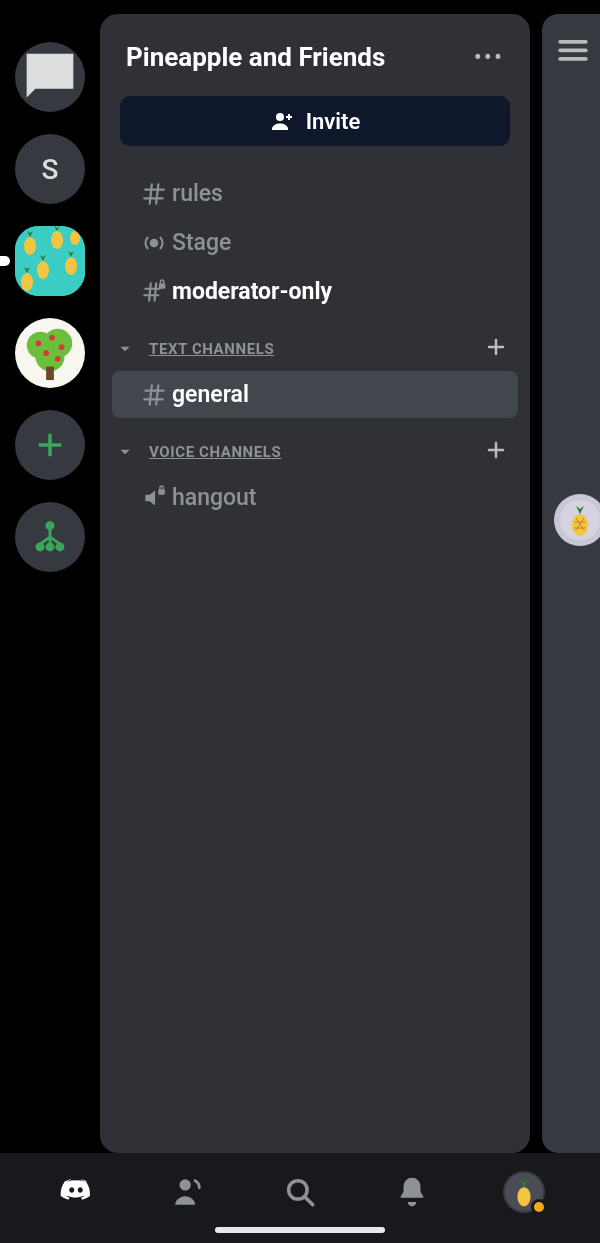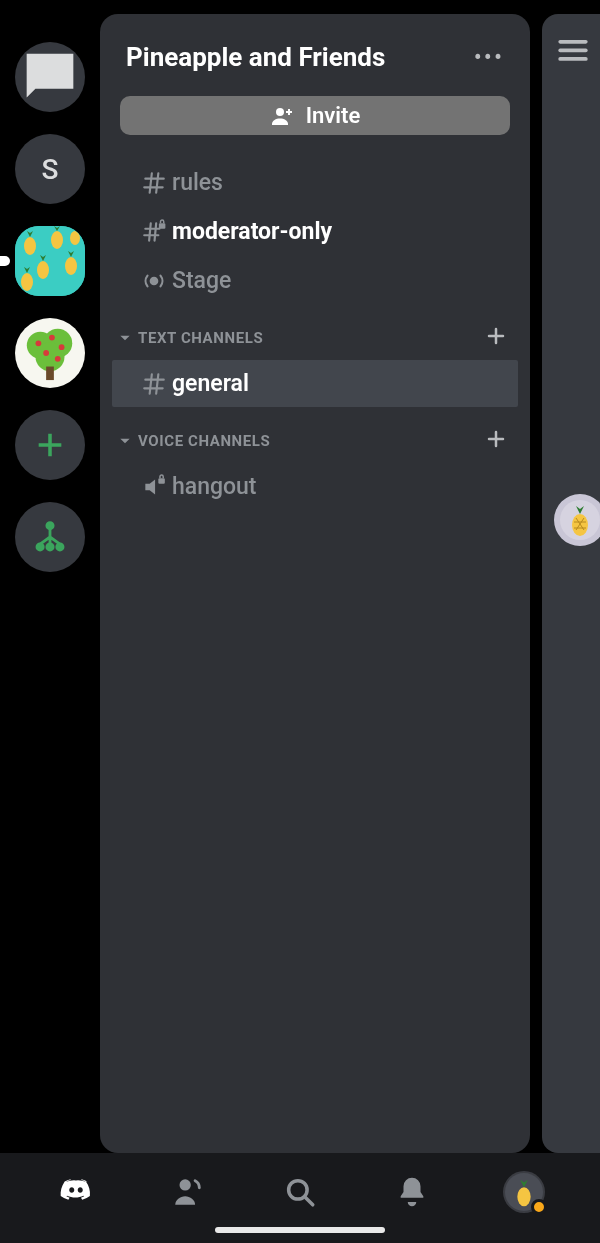--- a/index.html
+++ b/index.html
@@ -18,33 +18,33 @@
   .btn-s-label { font-size: 28px; color: #dcddde; font-weight: 500; }
   .plus-btn { color: #3ba55d; }
   .plus-btn svg, .discover-btn svg { width: 34px; height: 34px; }
   .discover-btn { color: #3ba55d; }
 
   
   .panel { flex: 1; margin: 0 10px 0 0; background: #2f3136; border-radius: 18px; display: flex; flex-direction: column; padding-bottom: 10px; min-width: 0; position: relative; }
   .panel-header { display: flex; align-items: center; justify-content: space-between; padding: 28px 26px 16px 26px; }
   .panel-title { font-size: 26px; font-weight: 700; color: #fff; }
   .kebab { color: #b9bbbe; font-size: 24px; letter-spacing: 2px; cursor: pointer; }
-  .invite-btn { margin: 8px 20px 22px 20px; background: #737373; border-radius: 10px; height: 39px; display: flex; align-items: center; justify-content: center; gap: 12px; color: #fff; font-weight: 600; font-size: 22px; cursor: pointer; }
+  .invite-btn { margin: 8px 20px 22px 20px; background: #0f172a; border-radius: 10px; height: 50px; display: flex; align-items: center; justify-content: center; gap: 12px; color: #fff; font-weight: 600; font-size: 22px; cursor: pointer; }
   .invite-btn svg { width: 24px; height: 24px; }
 
   .channel-item { display: flex; align-items: center; gap: 4px; padding: 10px 20px 10px 28px; color: #8e9297; cursor: pointer; border-radius: 8px; margin: 2px 12px; }
   .channel-item .ci-icon { width: 28px; display:flex; align-items:center; justify-content:center; }
   .channel-item .ci-icon svg { width: 26px; height: 26px; }
   .channel-item .ci-label { font-size: 23px; font-weight: 500; }
   .channel-item.unread .ci-label { color: #fff; font-weight: 700; }
-  .channel-item.selected { background: #42464d; border-radius: 2px; }
+  .channel-item.selected { background: #42464d; border-radius: 8px; }
   .channel-item.selected .ci-label { color: #fff; font-weight: 600; }
 
   .category { display: flex; align-items: center; justify-content: space-between; padding: 18px 22px 6px 18px; color: #8e9297; }
-  .category-left { display: flex; align-items: center; gap: 6px; cursor: pointer; }
+  .category-left { display: flex; align-items: center; gap: 17px; cursor: pointer; text-decoration: underline; }
   .category-left svg { width: 14px; height: 14px; }
   .category-label { font-size: 15px; font-weight: 700; letter-spacing: 0.6px; }
   .category-plus { cursor: pointer; color: #b9bbbe; }
   .category-plus svg { width: 24px; height: 24px; }
 
   
   .chat-sliver { width: 58px; background: #36393f; border-radius: 16px 0 0 16px; margin-left: 2px; position: relative; overflow: hidden; }
   .sliver-menu { position: absolute; top: 26px; right: 12px; color: #b9bbbe; }
   .sliver-menu svg { width: 30px; height: 22px; }
   .sliver-avatar { position: absolute; right: -6px; top: 480px; width: 52px; height: 52px; border-radius: 50%; background: #c9c6d6; display:flex; align-items:center; justify-content:center; overflow:hidden; }
@@ -144,38 +144,38 @@
 
       <div id="top-channels">
           <div class="channel-item">
             <span class="ci-icon">
               <svg viewBox="0 0 24 24" fill="currentColor">
                 <path d="M10 3L8 21M16 3l-2 18M4 8h17M3 16h17" stroke="currentColor" stroke-width="2" fill="none" stroke-linecap="round"></path>
               </svg>
             </span>
             <span class="ci-label">rules</span>
           </div>
+          <div class="channel-item">
+            <span class="ci-icon">
+              <svg viewBox="0 0 24 24" fill="none" stroke="currentColor" stroke-width="2">
+                <circle cx="12" cy="12" r="3" fill="currentColor"></circle>
+                <path d="M6 7a8 8 0 0 0 0 10M18 7a8 8 0 0 1 0 10" stroke-linecap="round"></path>
+              </svg>
+            </span>
+            <span class="ci-label">Stage</span>
+          </div>
           <div class="channel-item unread">
             <span class="ci-icon">
               <svg viewBox="0 0 24 24" fill="currentColor">
                 <path d="M9 4L7.5 20M14 4l-1.5 16M4 9h13M3 15h13" stroke="currentColor" stroke-width="2" fill="none" stroke-linecap="round"></path>
                 <rect x="16.5" y="4" width="6" height="5" rx="1" fill="currentColor"></rect>
                 <path d="M18 4V2.5a1.5 1.5 0 0 1 3 0V4" stroke="currentColor" stroke-width="1.4" fill="none"></path>
               </svg>
             </span>
             <span class="ci-label">moderator-only</span>
-          </div>
-          <div class="channel-item">
-            <span class="ci-icon">
-              <svg viewBox="0 0 24 24" fill="none" stroke="currentColor" stroke-width="2">
-                <circle cx="12" cy="12" r="3" fill="currentColor"></circle>
-                <path d="M6 7a8 8 0 0 0 0 10M18 7a8 8 0 0 1 0 10" stroke-linecap="round"></path>
-              </svg>
-            </span>
-            <span class="ci-label">Stage</span>
           </div>
         </div>
       <div id="categories">
           <div class="category">
             <div class="category-left">
               <svg viewBox="0 0 12 12" fill="currentColor">
                 <path d="M2 4l4 4 4-4z"></path>
               </svg>
               <span class="category-label">TEXT CHANNELS</span>
             </div>

